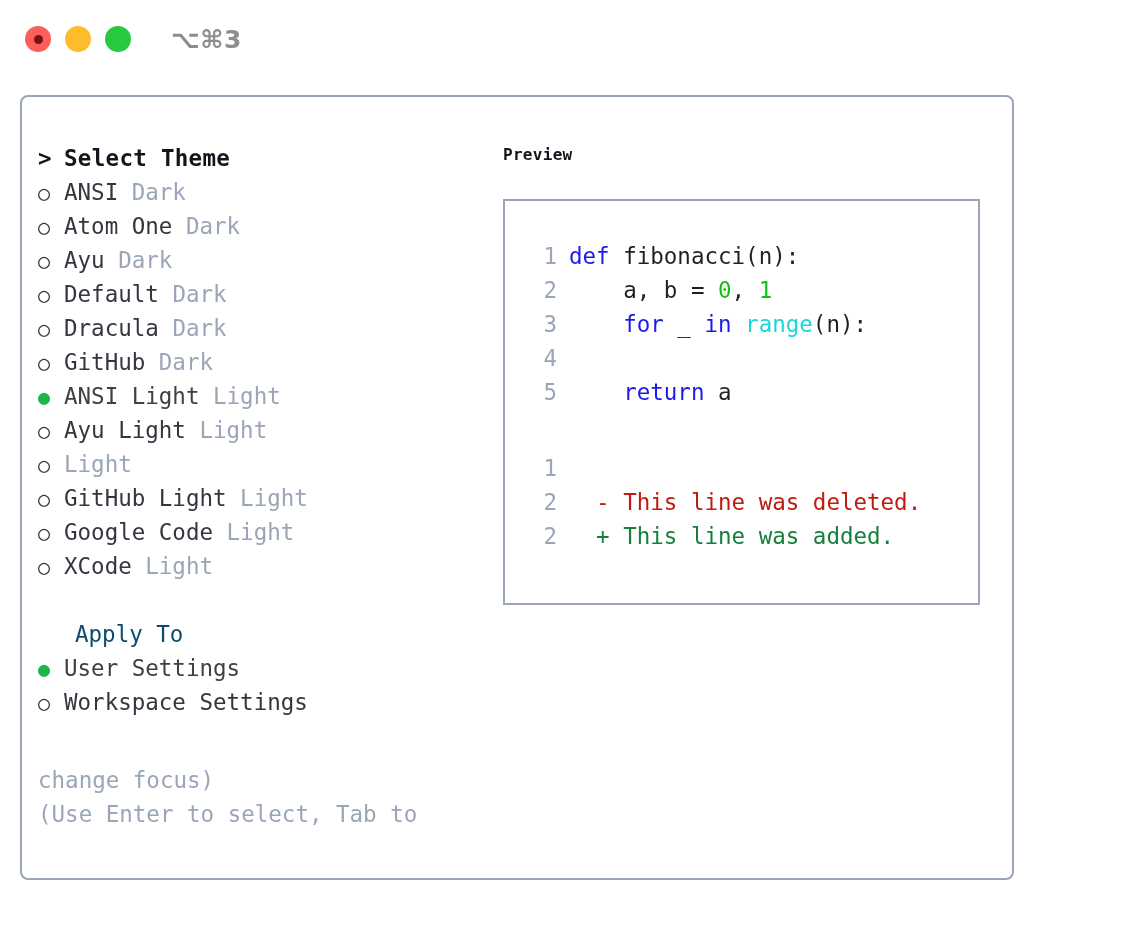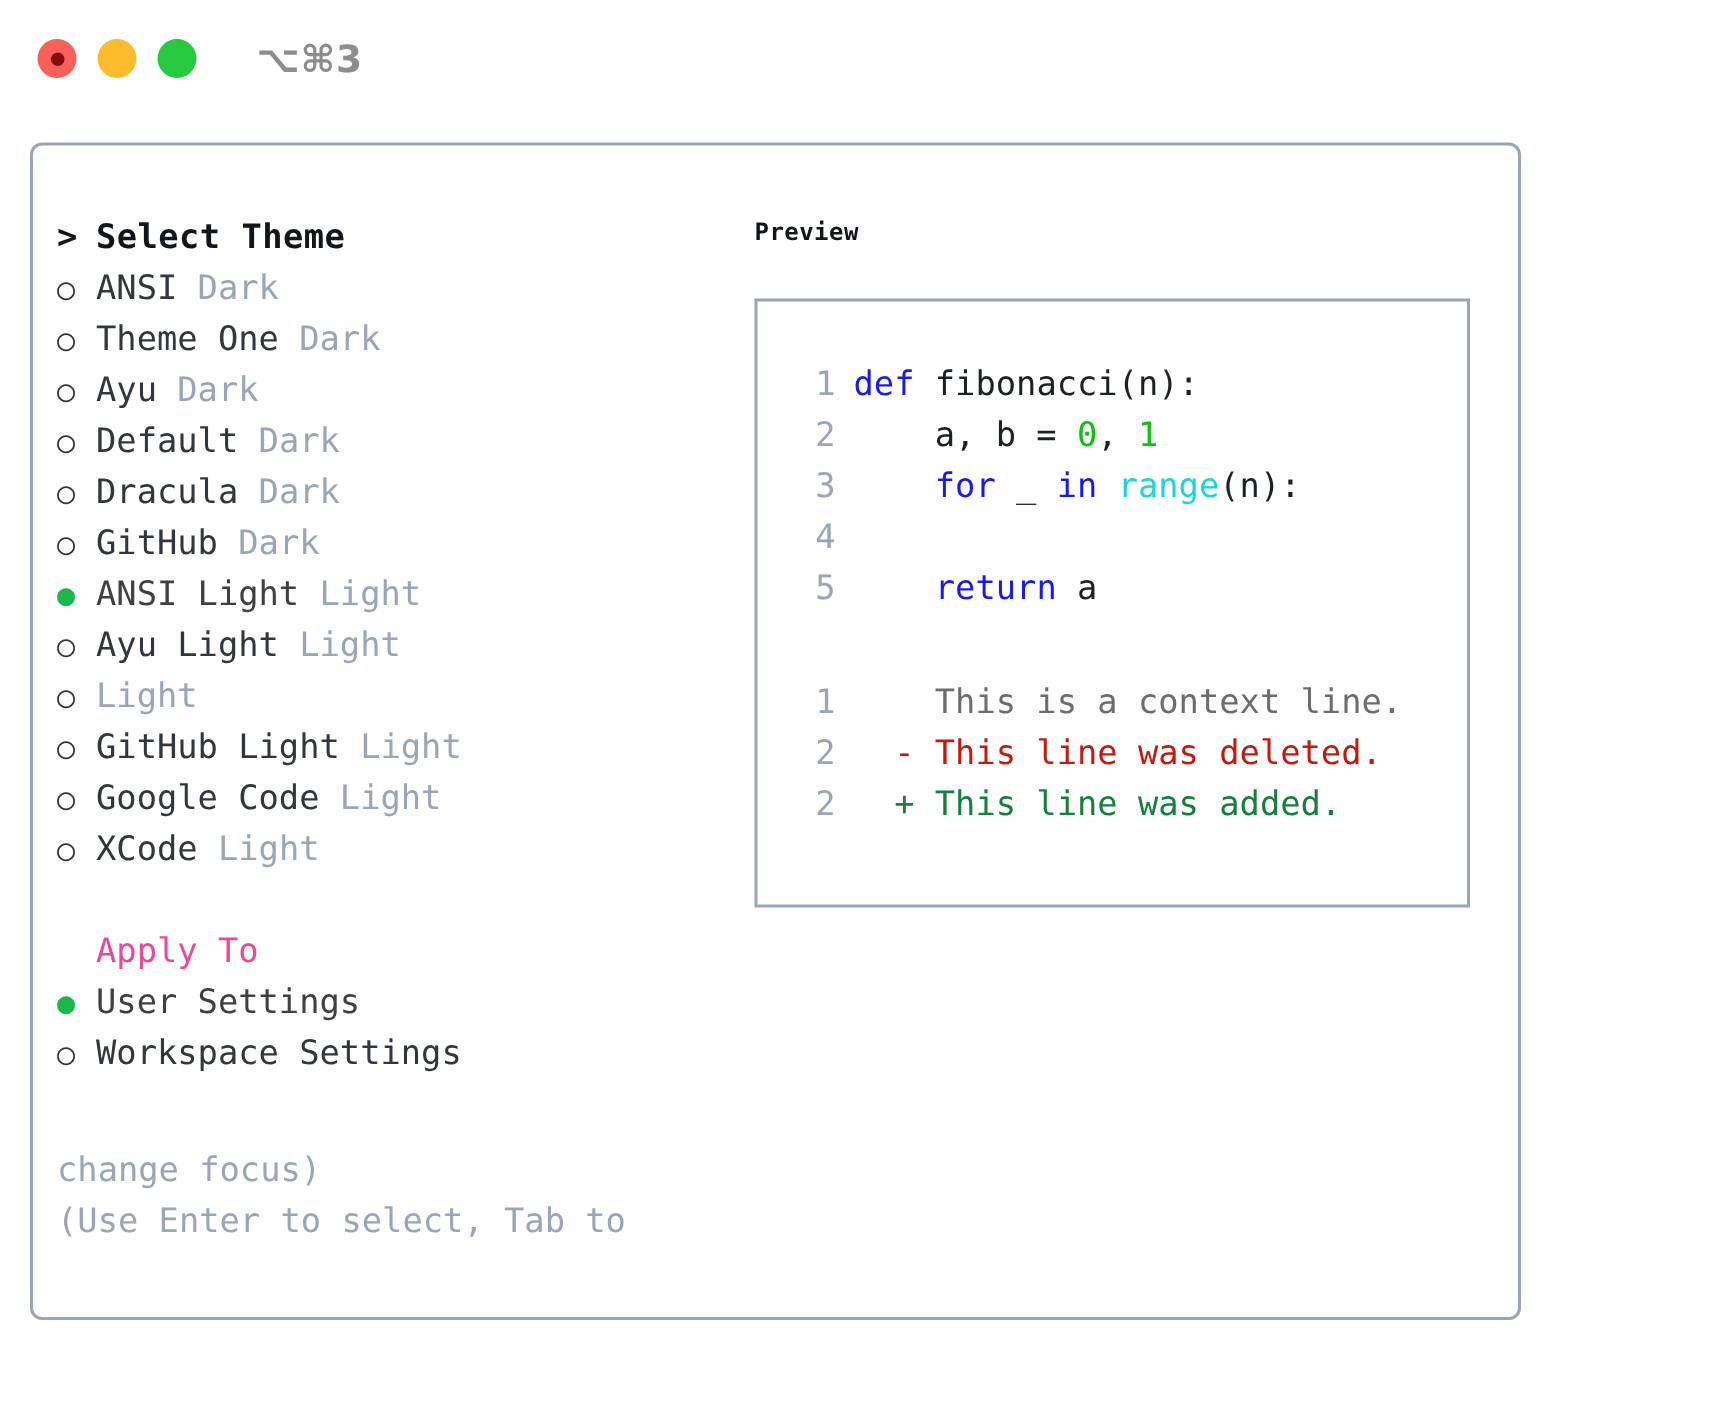--- a/index.html
+++ b/index.html
@@ -97,21 +97,21 @@
     font-size: 22.5px;
   }
   .heading-text {
     color: #12161c;
     font-weight: bold;
     letter-spacing: 0.3px;
   }
   .item-name { color: #32373f; }
   .item-name.green { color: #404040; }
   .item-kind { color: #9aa5b8; }
-  .plain-label { color: #ec4899; }
+  .plain-label { color: #0c4a6e; margin-left: 11px; }
   .spacer { height: 34px; }
 
   
   #hint {
     position: absolute;
     left: 16px;
     top: 666px;
     width: 420px;
     color: #9aa5b8;
     font-size: 22.5px;
@@ -181,21 +181,21 @@
 
     <div id="left-col">
 
       <div class="row heading-row">
         <span class="marker">&gt;</span>
         <span class="heading-text">Select Theme</span>
       </div>
 
       <div id="theme-items">
           <div class="row"><span class="marker">○</span><span class="item-name">ANSI </span><span class="item-kind">Dark</span></div>
-          <div class="row"><span class="marker">○</span><span class="item-name">Theme One </span><span class="item-kind">Dark</span></div>
+          <div class="row"><span class="marker">○</span><span class="item-name">Atom One </span><span class="item-kind">Dark</span></div>
           <div class="row"><span class="marker">○</span><span class="item-name">Ayu </span><span class="item-kind">Dark</span></div>
           <div class="row"><span class="marker">○</span><span class="item-name">Default </span><span class="item-kind">Dark</span></div>
           <div class="row"><span class="marker">○</span><span class="item-name">Dracula </span><span class="item-kind">Dark</span></div>
           <div class="row"><span class="marker">○</span><span class="item-name">GitHub </span><span class="item-kind">Dark</span></div>
           <div class="row"><span class="marker sel">●</span><span class="item-name green">ANSI Light </span><span class="item-kind">Light</span></div>
           <div class="row"><span class="marker">○</span><span class="item-name">Ayu Light </span><span class="item-kind">Light</span></div>
           <div class="row"><span class="marker">○</span><span class="item-kind">Light</span></div>
           <div class="row"><span class="marker">○</span><span class="item-name">GitHub Light </span><span class="item-kind">Light</span></div>
           <div class="row"><span class="marker">○</span><span class="item-name">Google Code </span><span class="item-kind">Light</span></div>
           <div class="row"><span class="marker">○</span><span class="item-name">XCode </span><span class="item-kind">Light</span></div>
@@ -224,21 +224,21 @@
       <div id="preview-box">
         <div id="code-block">
             <div class="code-line"><span class="lineno">1</span><span class="tok-kw">def </span><span class="tok-txt">fibonacci(n):</span></div>
             <div class="code-line"><span class="lineno">2</span><span class="tok-txt">    a, b = </span><span class="tok-num">0</span><span class="tok-txt">, </span><span class="tok-num">1</span></div>
             <div class="code-line"><span class="lineno">3</span><span class="tok-txt">    </span><span class="tok-kw">for</span><span class="tok-txt"> _ </span><span class="tok-kw">in</span><span class="tok-txt"> </span><span class="tok-fn">range</span><span class="tok-txt">(n):</span></div>
             <div class="code-line"><span class="lineno">4</span></div>
             <div class="code-line"><span class="lineno">5</span><span class="tok-txt">    </span><span class="tok-kw">return</span><span class="tok-txt"> a</span></div>
           </div>
         <div class="blank-gap"></div>
         <div id="diff-block">
-            <div class="code-line"><span class="lineno">1</span><span class="diff-ctx">    This is a context line.</span></div>
+            <div class="code-line"><span class="lineno">1</span></div>
             <div class="code-line"><span class="lineno">2</span><span class="diff-del">  - This line was deleted.</span></div>
             <div class="code-line"><span class="lineno">2</span><span class="diff-add">  + This line was added.</span></div>
           </div>
       </div>
     </div>
 
   </div>
 </div>
 
 </body></html>

